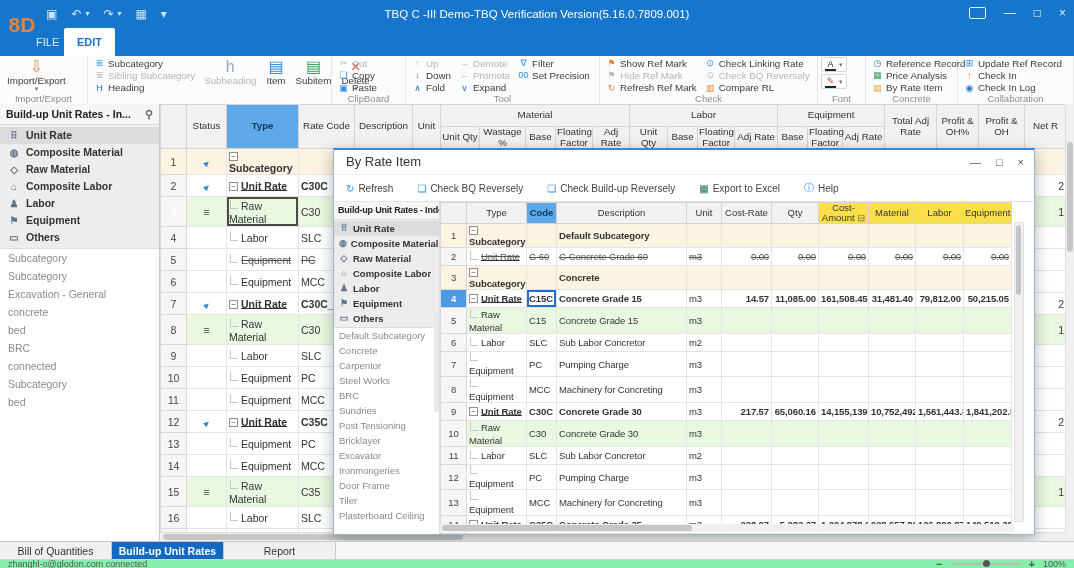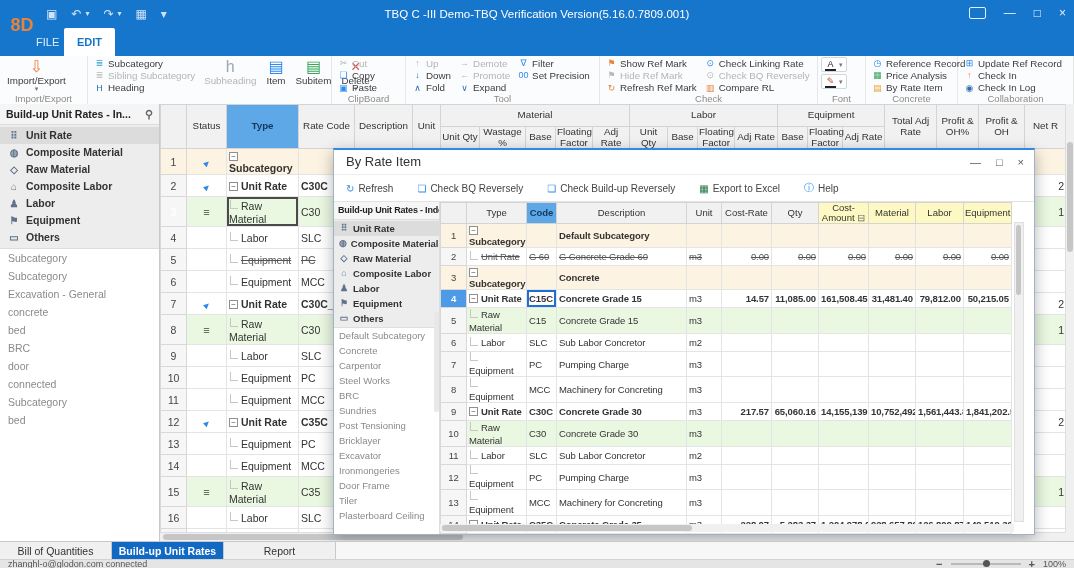--- a/index.html
+++ b/index.html
@@ -2,21 +2,21 @@
 <html><head>
 <meta charset="utf-8">
 <style>
   html,body{margin:0;padding:0;}
   body{width:1074px;height:568px;position:relative;overflow:hidden;
        font-family:"Liberation Sans",sans-serif;background:#fff;font-size:11px;color:#333;
        -webkit-font-smoothing:antialiased;}
   
   .titlebar{position:absolute;left:0;top:0;width:1074px;height:30px;background:#1576cc;color:#fff;}
   .applogo{position:absolute;left:5px;top:5px;width:34px;height:40px;color:#e8833a;
-           font-weight:bold;font-size:18px;line-height:40px;text-align:center;z-index:5;}
+           font-weight:bold;font-size:21px;line-height:40px;text-align:center;z-index:5;}
   .qa{position:absolute;left:46px;top:4px;display:flex;gap:14px;align-items:center;height:20px;}
   .qa span{color:#cfe3f7;font-size:12px;line-height:20px;}
   .qa .dd{font-size:8px;margin-left:-10px;}
   .wtitle{position:absolute;left:0;top:0;width:100%;height:28px;line-height:28px;text-align:center;
           font-size:11.5px;color:#fff;}
   .wctrl{position:absolute;right:8px;top:3px;display:flex;gap:18px;align-items:center;z-index:6;}
   .wctrl span{color:#e8f1fb;font-size:12px;line-height:20px;}
   .msgico{display:inline-block;width:15px;height:10px;border:1.5px solid #e8f1fb;border-radius:2px;}
   
   .tabrow{position:absolute;left:0;top:28px;width:1074px;height:28px;background:#1576cc;}
@@ -72,21 +72,21 @@
   .gtable tr.raw td.rownum{background:#f6f6f6;}
   td.statuscell{text-align:center;}
   .ic-send{display:inline-block;color:#2e8ae4;font-size:9px;transform:rotate(-42deg);}
   .ic-menu{color:#444;font-size:11px;font-weight:bold;}
   .typecell .lbl{vertical-align:middle;}
   .bold{font-weight:bold;}
   .exp{display:inline-block;width:9px;height:9px;border:1px solid #8f8f8f;background:#fff;color:#555;
        font-size:8px;line-height:7px;text-align:center;margin-right:3px;vertical-align:middle;box-sizing:border-box;}
   .tree{display:inline-block;width:7px;height:8px;border-left:1px solid #c6c6c6;border-bottom:1px solid #c6c6c6;
         margin:0 3px 3px 1px;vertical-align:middle;}
-  .ind1{padding-left:8px;}
+  .ind1{padding-left:8px;text-decoration:underline;}
   .ind2{padding-left:12px;}
   .struck{text-decoration:line-through;color:#555;}
   td.netr{text-align:right;color:#333;}
   .focus-dark{box-shadow:inset 0 0 0 2px #4a4a4a;}
   .focus-blue{box-shadow:inset 0 0 0 2px #1d6fd1;margin-top:24px;}
   .vscroll{position:absolute;right:0;top:0;width:8px;height:437px;background:#f0f0f0;border-left:1px solid #ddd;}
   .vthumb{position:absolute;left:1px;width:6px;border-radius:3px;background:#c6c6c6;}
   .hscroll{position:absolute;left:0;bottom:0;height:8px;background:#f0f0f0;border-top:1px solid #ddd;}
   .hthumb{position:absolute;top:1px;height:6px;border-radius:3px;background:#c6c6c6;}
   
@@ -109,41 +109,41 @@
            display:flex;gap:4px;align-items:center;white-space:nowrap;}
   .dnavcat.sel{background:#dcdcdc;}
   .dnavcat .ic{width:10px;font-size:9px;text-align:center;color:#5f728a;}
   .dnavlist .it{height:15px;line-height:15px;padding:0 5px;font-size:9.5px;color:#8a8a8a;white-space:nowrap;overflow:hidden;}
   .dnavscroll{position:absolute;right:0;top:110px;width:5px;height:100px;background:#e8e8e8;border-radius:2px;}
   .dtablewrap{position:absolute;left:106px;top:52px;right:0;bottom:0;overflow:hidden;}
   .dtable{width:571px;}
   .dtable th{background:#f1f1f1;border:1px solid #d4d4d4;font-weight:normal;font-size:9.5px;color:#333;
              padding:0 1px;line-height:1.05;height:20px;}
   .dtable th.hl{background:#5fa8e8;color:#103a5e;font-weight:bold;}
-  .dtable th.mint{background:#fef9c3;}
+  .dtable th.mint{background:#fde047;}
   .dtable td{border:1px solid #e4e4e4;padding:0 2px;font-size:9.5px;overflow:hidden;letter-spacing:-.1px;}
   .dtable tr{height:18px;}
   .dtable tr.tall{height:26px;}
   .dtable td.rownum{background:#f6f6f6;text-align:center;color:#444;border-color:#d8d8d8;}
   .dtable tr.rsel td.rownum{background:#4d9be6;color:#fff;font-weight:bold;}
   .dtable tr.subcategory td{background:#fdf3e2;}
   .dtable tr.raw td{background:#eaf8e2;}
   .dtable tr.raw td.rownum{background:#f6f6f6;}
   .dtable td.num{text-align:right;}
   .dvscroll{position:absolute;right:10px;top:72px;width:8px;bottom:12px;background:#f0f0f0;border:1px solid #e0e0e0;}
   .dvthumb{position:absolute;left:1px;top:2px;width:5px;height:70px;border-radius:3px;background:#c6c6c6;}
   .dhscroll{position:absolute;left:106px;right:20px;bottom:2px;height:8px;background:#f0f0f0;}
   .dhthumb{position:absolute;left:2px;top:1px;height:6px;width:250px;border-radius:3px;background:#c6c6c6;}
   
   .btabs{position:absolute;left:0;top:541px;width:1074px;height:18px;background:#f7f7f7;
          border-top:1px solid #c9c9c9;display:flex;}
   .btab{width:112px;height:18px;line-height:18px;text-align:center;font-size:10.5px;color:#333;
         border-right:1px solid #c9c9c9;background:#f0f0f0;box-sizing:border-box;}
   .btab.active{background:#1269c4;color:#fff;font-weight:bold;}
-  .statusbar{position:absolute;left:0;top:559px;width:1074px;height:9px;background:#e5e5e5;
+  .statusbar{position:absolute;left:0;top:559px;width:1074px;height:9px;background:#86efac;
              border-top:1px solid #d2d2d2;font-size:9px;color:#555;}
   .statustext{position:absolute;left:8px;top:-1px;line-height:10px;}
   .zoomctl{position:absolute;right:8px;top:-1px;display:flex;align-items:center;gap:8px;line-height:10px;}
   .ztrack{width:70px;height:2px;background:#b9b9b9;position:relative;}
   .zdot{position:absolute;left:32px;top:-3px;width:7px;height:7px;border-radius:50%;background:#555;}
   .zbtn{color:#555;font-size:11px;font-weight:bold;}
 </style>
 </head>
 <body>
 
@@ -403,21 +403,20 @@
         <span>Others</span>
       </div>
     </div>
   <div class="sblist" id="sb-list">
       <div class="it">Subcategory</div>
       <div class="it">Subcategory</div>
       <div class="it">Excavation - General</div>
       <div class="it">concrete</div>
       <div class="it">bed</div>
       <div class="it">BRC</div>
-      <div class="it">door</div>
       <div class="it">connected</div>
       <div class="it">Subcategory</div>
       <div class="it">bed</div>
     </div>
 </div>
 
 <div class="grid">
   <table class="gtable" id="gtable">
       <colgroup>
         <col style="width: 26px;">

